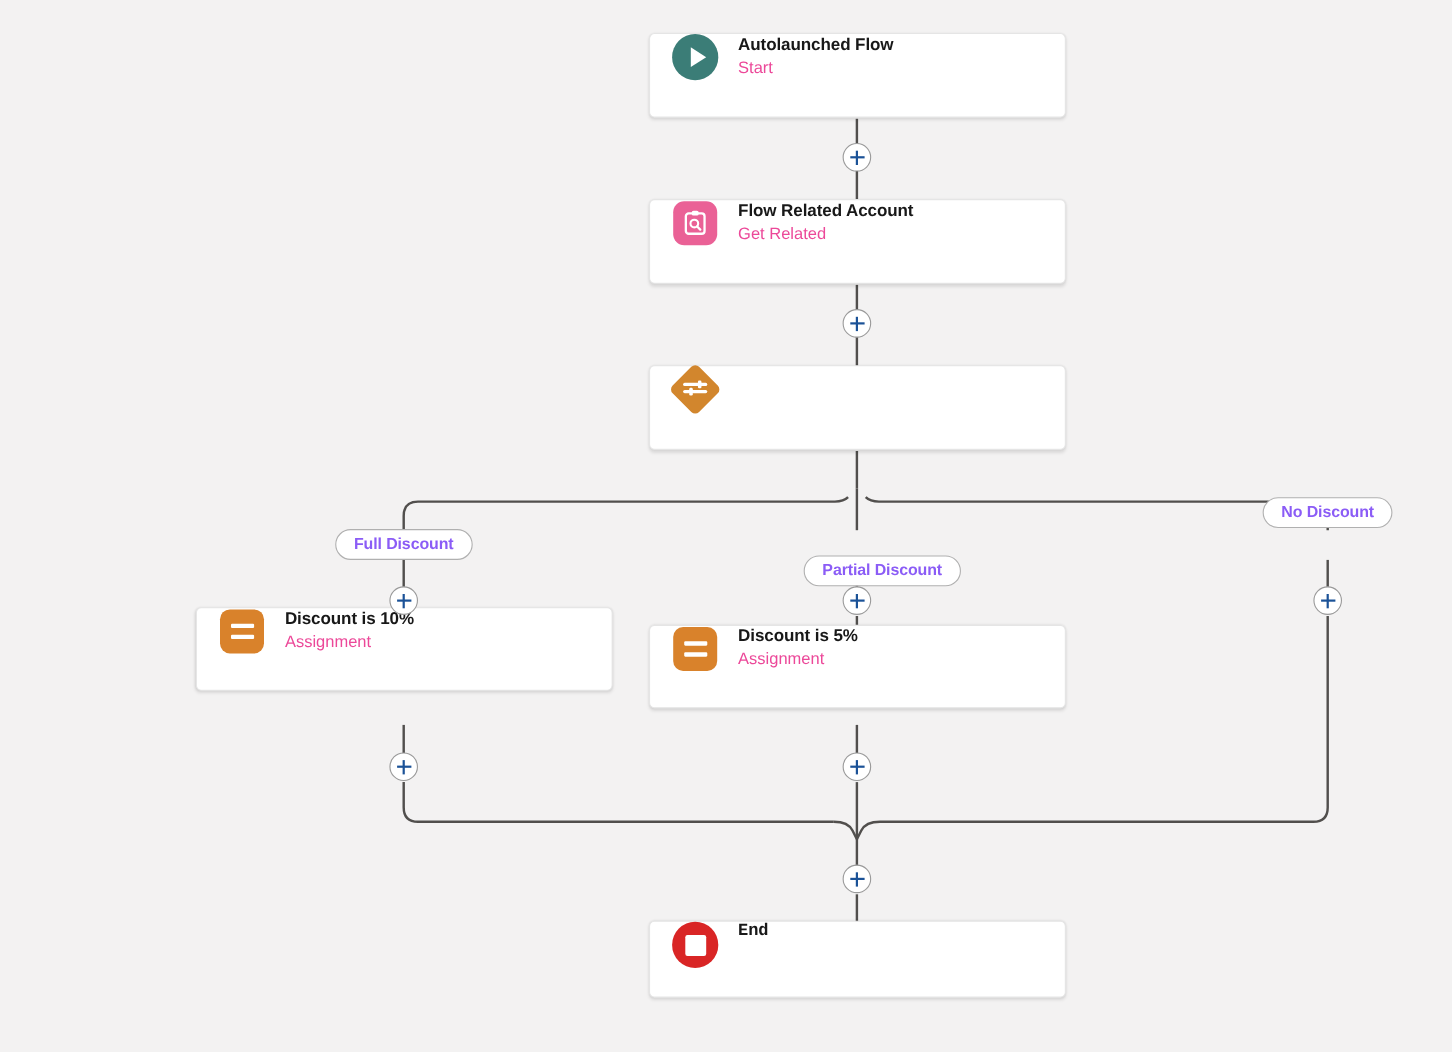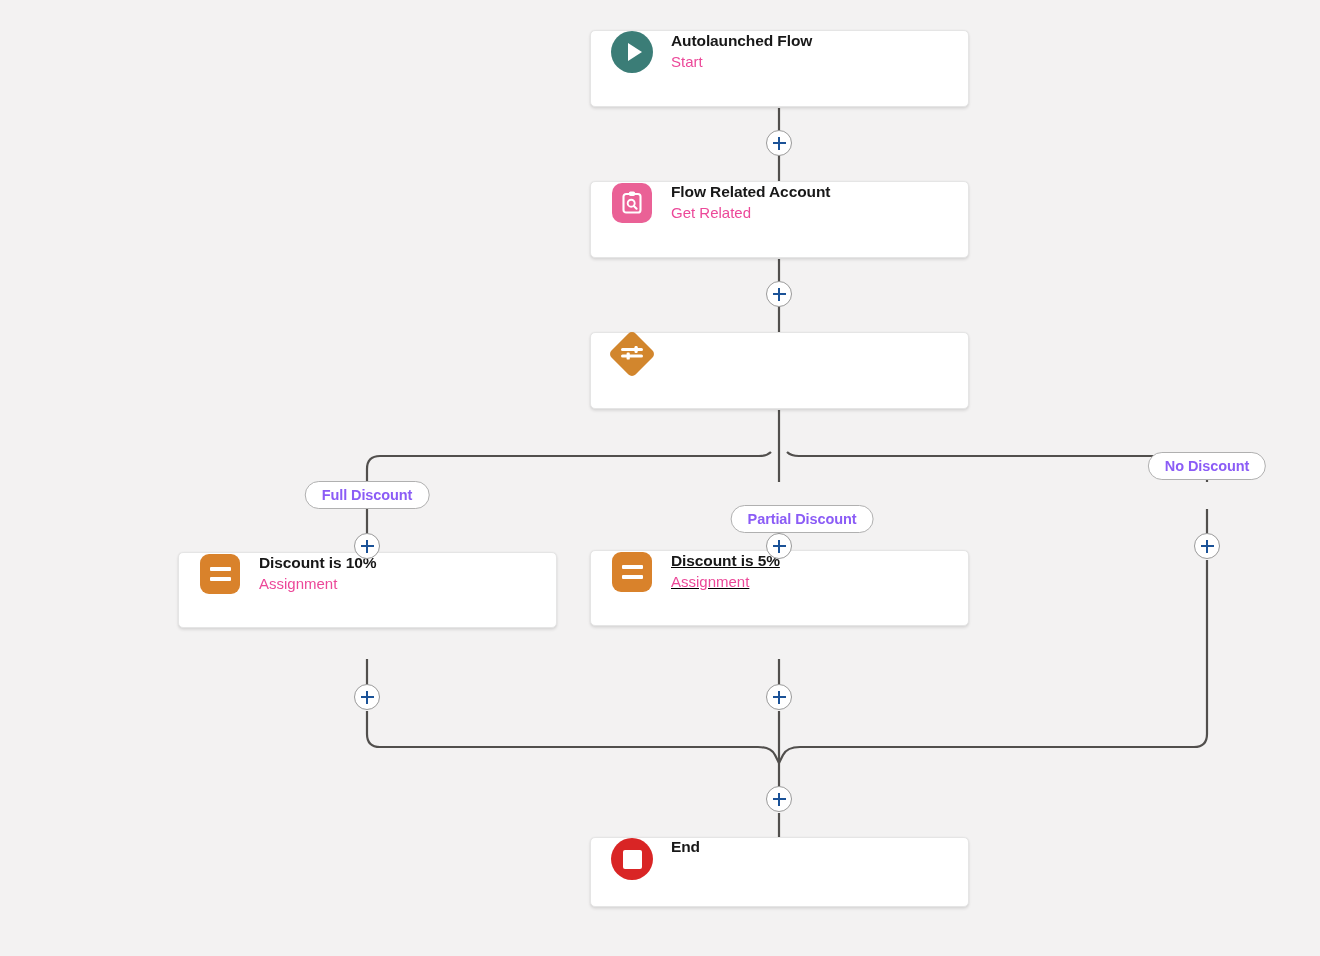--- a/index.html
+++ b/index.html
@@ -49,21 +49,21 @@
     color: #181818;
     line-height: 1.25;
     letter-spacing: -0.1px;
   }
   .node-sub {
     font-size: 15px;
     color: #ec4899;
     line-height: 1.35;
     margin-top: 2px;
   }
-  .node.single .node-title { line-height: 1.1; }
+  .node.single .node-title { line-height: 1.1; font-family: Liberation Mono, monospace; }
 
   
   .ic-start {
     width: 42px; height: 42px;
     border-radius: 50%;
     background: #3b7d77;
     display: flex; align-items: center; justify-content: center;
   }
   .ic-start .tri {
     width: 0; height: 0;
@@ -249,21 +249,21 @@
           <div class="bar"></div>
           <div class="bar"></div>
         </div>
     </div>
     <div class="node-text">
       <div class="node-title">Discount is 10%</div>
       <div class="node-sub">Assignment</div>
     </div>
   </div>
 
-  <div class="node" style="left:590px; top:550px; width:379px; height:76px;text-decoration:underline;">
+  <div class="node" style="left:590px; top:568px; width:379px; height:76px;">
     <div class="node-icon">
       <div class="ic-assign">
           <div class="bar"></div>
           <div class="bar"></div>
         </div>
     </div>
     <div class="node-text">
       <div class="node-title">Discount is 5%</div>
       <div class="node-sub">Assignment</div>
     </div>

